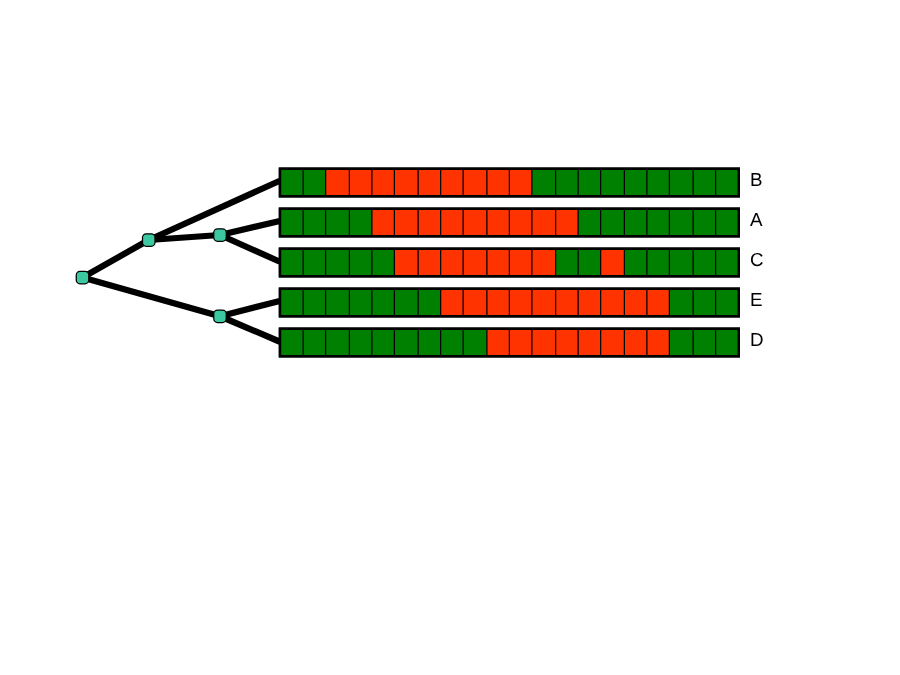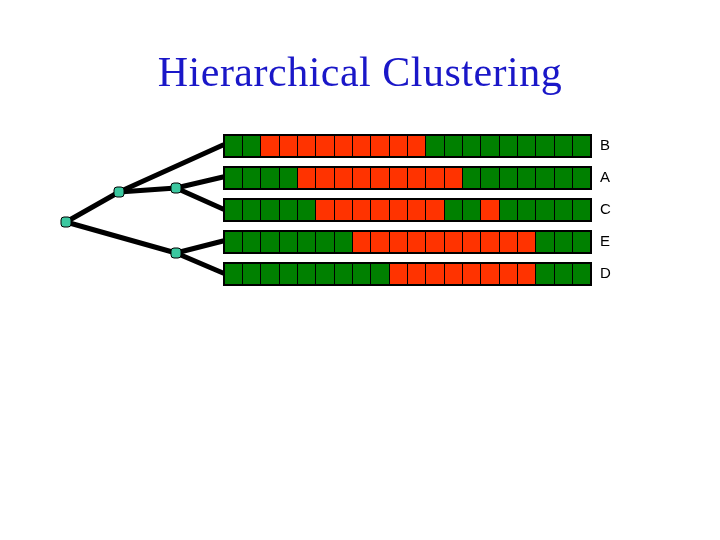--- a/index.html
+++ b/index.html
@@ -89,21 +89,20 @@
     color: #000000;
     text-align: left;
     width: 30px;
   }
 </style>
 </head>
 <body>
 
 <div id="slide">
 
-  <div id="title">Hierarchical Clustering</div>
 
   <div id="figure">
 
     <svg id="dendrogram" viewBox="0 0 720 540">
       <g>
         <line x1="66" y1="222" x2="119" y2="192" stroke="#000000" stroke-width="5" stroke-linecap="round"></line>
         <line x1="66" y1="222" x2="176" y2="253" stroke="#000000" stroke-width="5" stroke-linecap="round"></line>
         <line x1="119" y1="192" x2="223" y2="145" stroke="#000000" stroke-width="5" stroke-linecap="round"></line>
         <line x1="119" y1="192" x2="176" y2="188" stroke="#000000" stroke-width="5" stroke-linecap="round"></line>
         <line x1="176" y1="188" x2="223" y2="177" stroke="#000000" stroke-width="5" stroke-linecap="round"></line>

